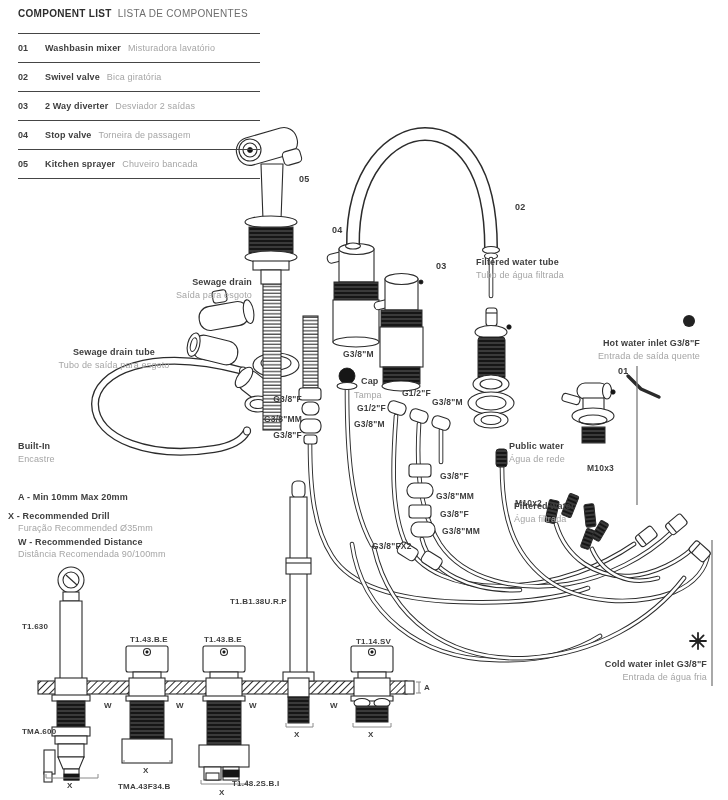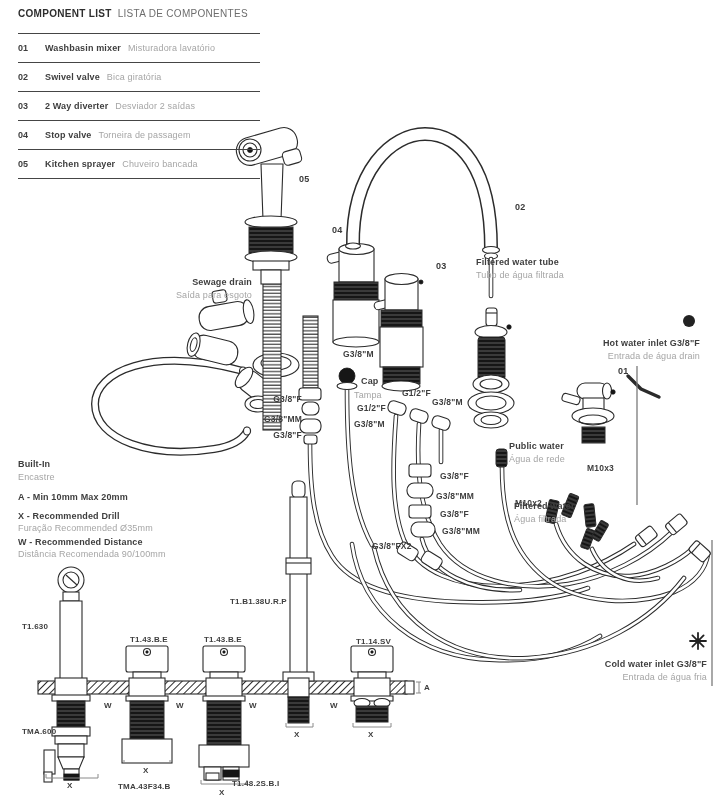--- a/index.html
+++ b/index.html
@@ -384,29 +384,33 @@
 <div class="callout" style="left:332px;top:225px;">04</div>
 <div class="callout" style="left:436px;top:261px;">03</div>
 <div class="callout" style="left:515px;top:202px;">02</div>
 <div class="callout" style="left:618px;top:366px;">01</div>
 
 <div class="lab rt" style="right:476px;top:276px;">
   <div class="b">Sewage drain</div>
   <div class="g">Saída para esgoto</div>
 </div>
 
+<div class="lab ct" style="left:28px;top:346px;width:172px;">
+  <div class="b">Sewage drain tube</div>
+  <div class="g">Tubo de saída para esgoto</div>
+</div>
 
 <div class="lab" style="left:476px;top:256px;">
   <div class="b">Filtered water tube</div>
   <div class="g">Tubo de água filtrada</div>
 </div>
 
 <div class="lab rt" style="right:28px;top:337px;">
   <div class="b">Hot water inlet G3/8"F</div>
-  <div class="g">Entrada de água drain</div>
+  <div class="g">Entrada de saída quente</div>
 </div>
 
 <div class="lab rt" style="right:21px;top:658px;">
   <div class="b">Cold water inlet G3/8"F</div>
   <div class="g">Entrada de água fria</div>
 </div>
 
 <div class="lab" style="left:509px;top:440px;">
   <div class="b">Public water</div>
   <div class="g">Água de rede</div>
@@ -417,27 +421,27 @@
   <div class="g">Água filtrada</div>
 </div>
 
 <div class="lab" style="left:361px;top:375px;">
   <div class="b">Cap</div>
 </div>
 <div class="lab" style="left:354px;top:389px;text-align:center;">
   <div class="g">Tampa</div>
 </div>
 
-<div class="lab" style="left:18px;top:458px;">
+<div class="lab" style="left:18px;top:440px;">
   <div class="b">Built-In</div>
   <div class="g">Encastre</div>
 </div>
 
 <div class="lab b" style="left:18px;top:491px;">A - Min 10mm Max 20mm</div>
-<div class="lab b" style="left:18px;top:510px;">X - Recommended Drill</div>
+<div class="lab b" style="left:8px;top:510px;">X - Recommended Drill</div>
 <div class="lab g" style="left:18px;top:522px;">Furação Recommended Ø35mm</div>
 <div class="lab b" style="left:18px;top:536px;">W - Recommended Distance</div>
 <div class="lab g" style="left:18px;top:548px;">Distância Recomendada 90/100mm</div>
 
 <div class="fit" style="left:343px;top:349px;">G3/8"M</div>
 <div class="fit" style="left:402px;top:388px;">G1/2"F</div>
 <div class="fit" style="left:432px;top:397px;">G3/8"M</div>
 <div class="fit" style="left:357px;top:403px;">G1/2"F</div>
 <div class="fit" style="left:354px;top:419px;">G3/8"M</div>
 <div class="fit rt" style="right:426px;top:394px;">G3/8"F</div>

